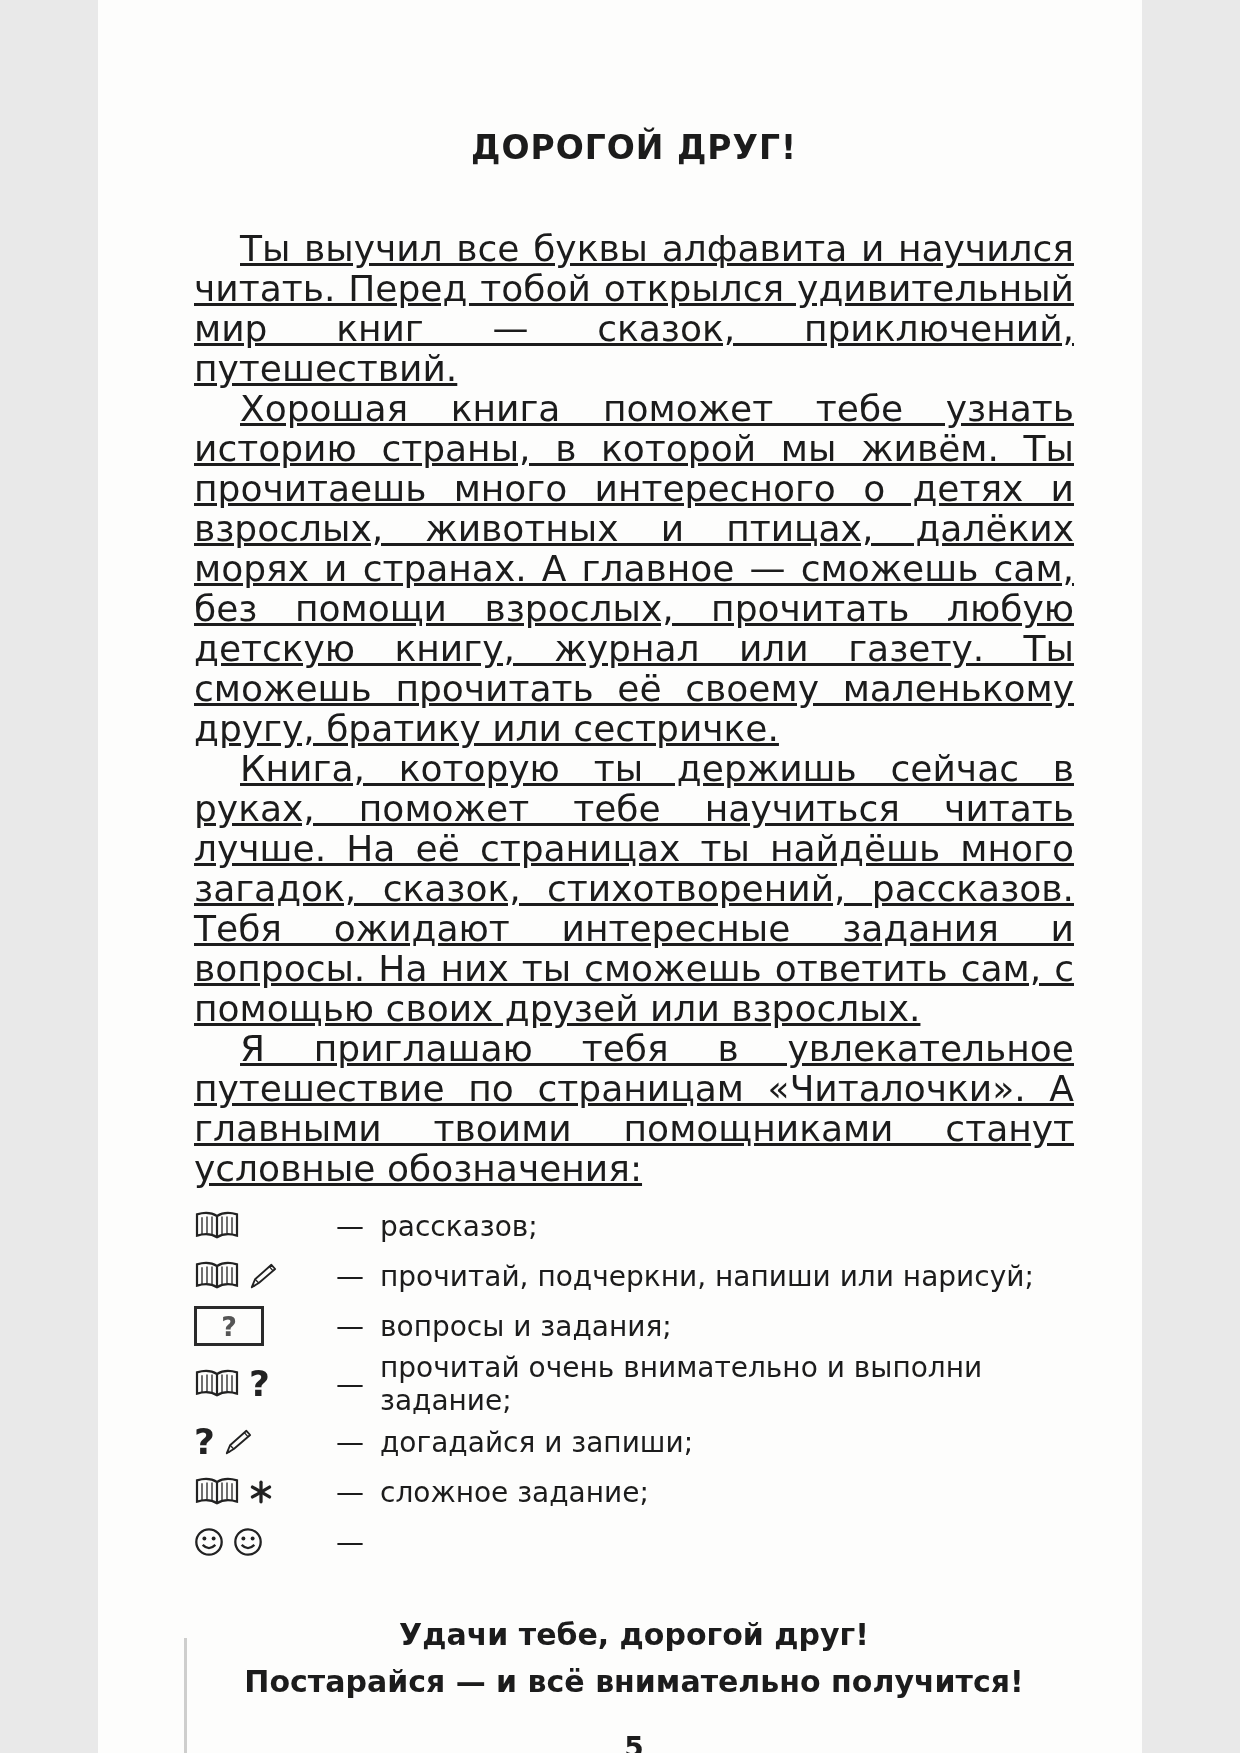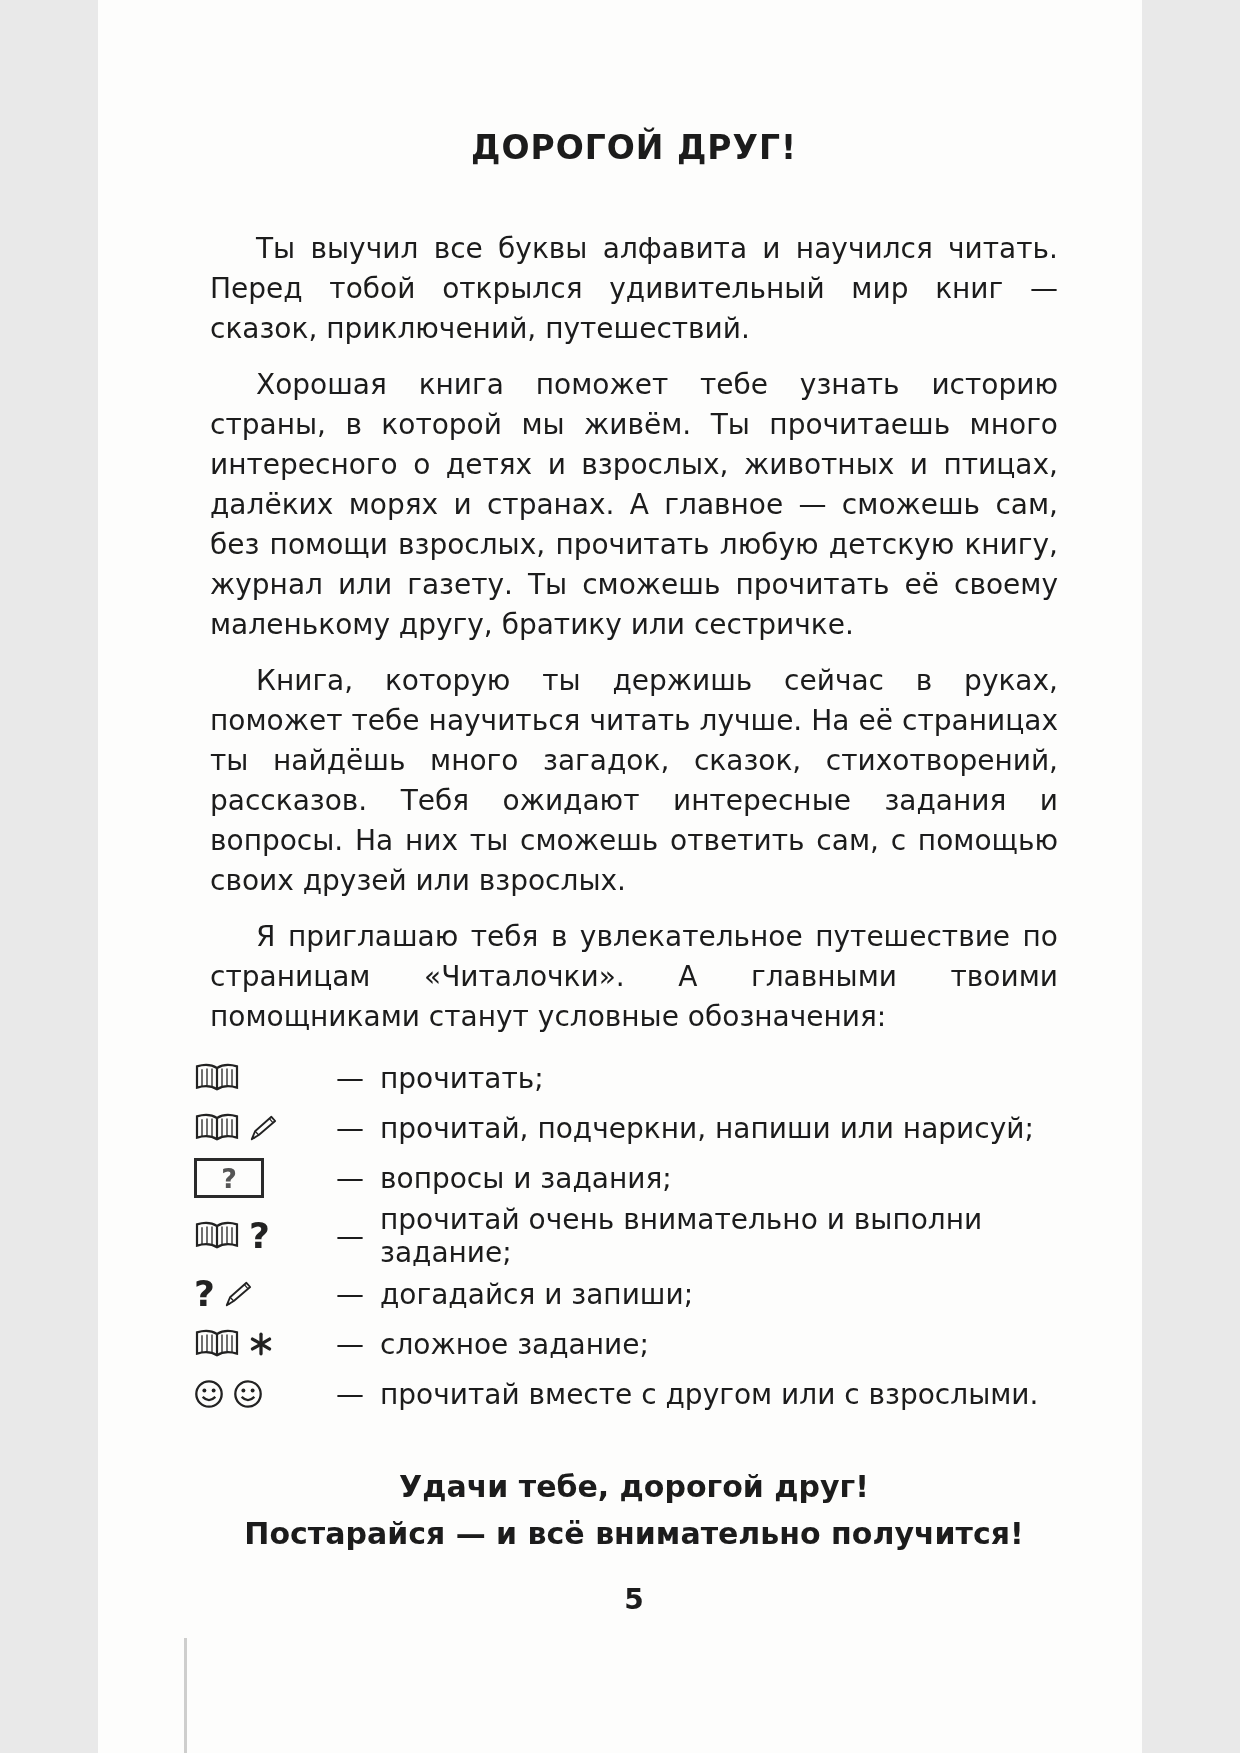--- a/index.html
+++ b/index.html
@@ -20,26 +20,27 @@
     width: 880px;
   }
   .title {
     margin: 12px 0 62px 0;
     text-align: center;
     font-size: 33px;
     font-weight: 700;
     letter-spacing: 1px;
   }
   .para {
-    margin: 16px;
-    font-size: 28px;
+    margin: 0;
+    font-size: 36px;
     line-height: 40px;
     text-align: justify;
     text-indent: 46px;
     font-weight: 400;
+    text-decoration: underline;
   }
   .legend { margin-top: 12px; }
   .legend-row {
     display: flex;
     align-items: center;
     min-height: 50px;
   }
   .legend-icons {
     width: 142px;
     flex-shrink: 0;
@@ -121,21 +122,21 @@
               <line x1="8" y1="6.2" x2="8" y2="23.2"></line>
                 <line x1="13" y1="5.4" x2="13" y2="22.6"></line>
                 <line x1="18" y1="5.6" x2="18" y2="23.6"></line>
               <line x1="28" y1="5.6" x2="28" y2="23.6"></line>
                 <line x1="33" y1="5.4" x2="33" y2="22.6"></line>
                 <line x1="38" y1="6.2" x2="38" y2="23.2"></line>
             </g>
           </svg>
         </span>
         <span class="legend-dash">—</span>
-        <span class="legend-label">прочитать;</span>
+        <span class="legend-label">рассказов;</span>
       </div>
 
       <div class="legend-row">
         <span class="legend-icons">
           <svg width="46" height="30" viewBox="0 0 46 30">
             <g fill="none" stroke="#222" stroke-width="2.2">
               <path d="M23 5 C18 1.8 10 1.2 3 3.4 L3 24.6 C10 22.4 18 23 23 26.2 C28 23 36 22.4 43 24.6 L43 3.4 C36 1.2 28 1.8 23 5 Z"></path>
               <line x1="23" y1="5" x2="23" y2="26"></line>
             </g>
             <g stroke="#222" stroke-width="1.3">
@@ -243,21 +244,20 @@
             <path d="M7.5 15.5 Q13 21 18.5 15.5" fill="none" stroke="#222" stroke-width="2"></path>
           </svg>
           <svg width="30" height="30" viewBox="0 0 26 26">
             <circle cx="13" cy="13" r="11" fill="none" stroke="#222" stroke-width="2"></circle>
             <circle cx="9" cy="10" r="1.7" fill="#222"></circle>
             <circle cx="17" cy="10" r="1.7" fill="#222"></circle>
             <path d="M7.5 15.5 Q13 21 18.5 15.5" fill="none" stroke="#222" stroke-width="2"></path>
           </svg>
         </span>
         <span class="legend-dash">—</span>
-        <span class="legend-label">прочитай вместе с другом или с взрослыми.</span>
       </div>
 
     </div>
 
     <div class="closing">
       <div>Удачи тебе, дорогой друг!</div>
       <div>Постарайся — и всё внимательно получится!</div>
     </div>
 
     <div class="page-number">5</div>

